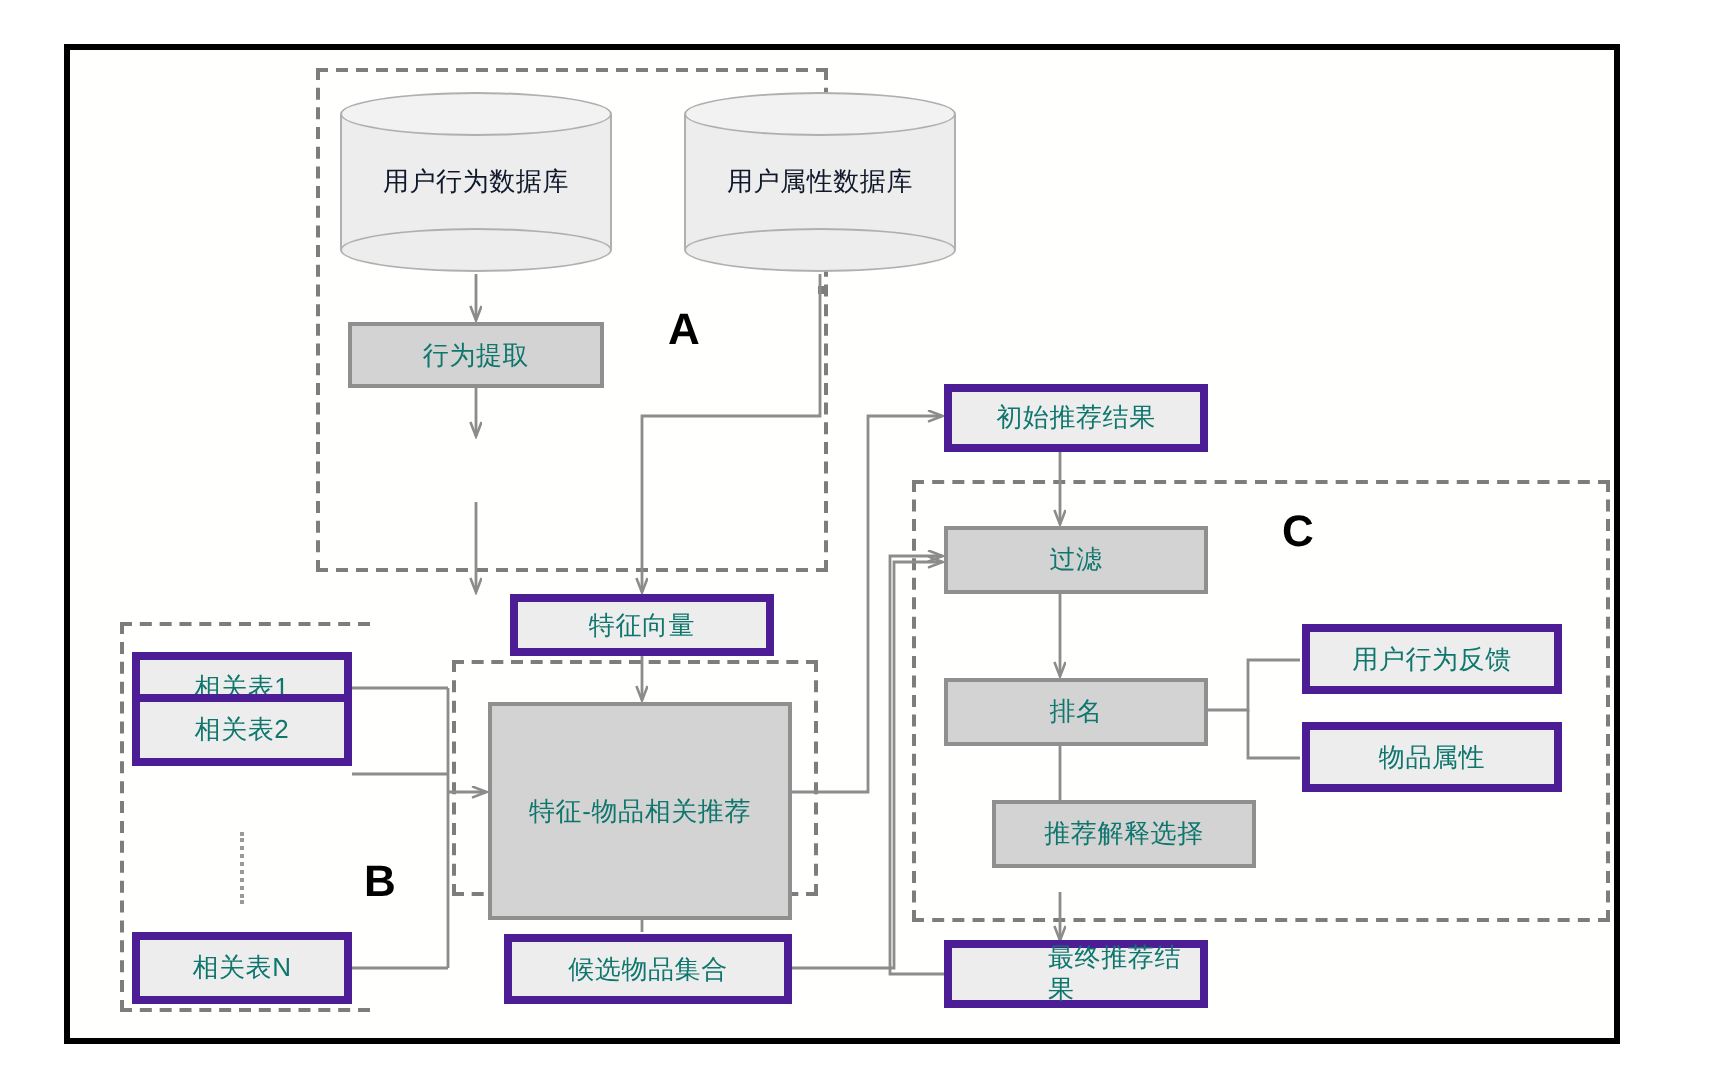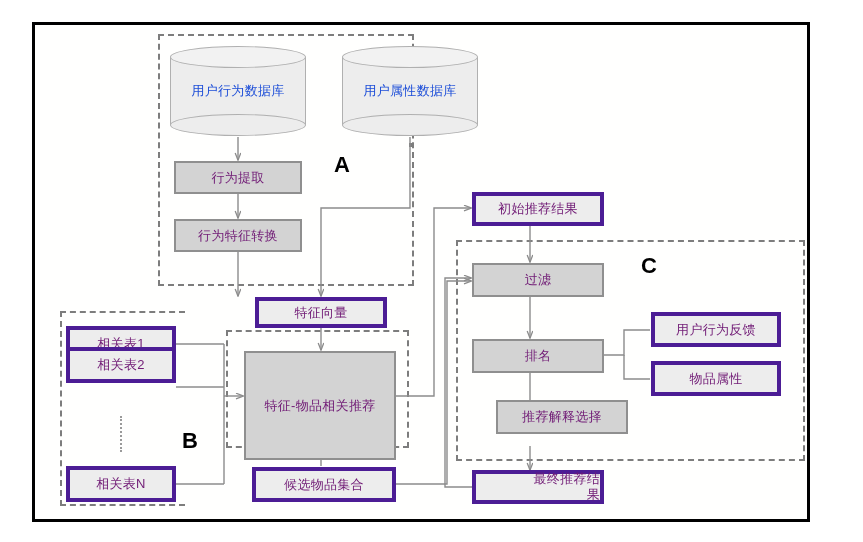--- a/index.html
+++ b/index.html
@@ -9,39 +9,39 @@
 
   
   .frame{position:absolute;left:32px;top:22px;width:778px;height:500px;
          border:3px solid #000000;background:#fffffe;box-sizing:border-box;}
 
   
   #wires{position:absolute;left:0;top:0;width:863px;height:542px;}
 
   
   .node{position:absolute;box-sizing:border-box;display:flex;
-        align-items:center;justify-content:center;text-align:right;
-        font-size:13px;line-height:16px;color:#701a75;letter-spacing:.3px;}
+        align-items:center;justify-content:center;text-align:left;
+        font-size:13px;line-height:16px;color:#0f766e;letter-spacing:.3px;}
   .node.light{background:#ededed;border:4px solid #4c1d95;}
   .node.dark{background:#d3d3d3;border:2px solid #8f8f8f;}
 
   
   .db{position:absolute;}
   .db .body{position:absolute;left:0;right:0;top:11px;bottom:11px;
             background:#ededed;border-left:1px solid #b0b0b0;
             border-right:1px solid #b0b0b0;}
   .db .top{position:absolute;left:0;right:0;top:0;height:22px;
            background:#f2f2f2;border:1px solid #b0b0b0;border-radius:50%;
            box-sizing:border-box;}
   .db .bot{position:absolute;left:0;right:0;bottom:0;height:22px;
            background:#ededed;border:1px solid #b0b0b0;border-radius:50%;
            box-sizing:border-box;}
   .db .lbl{position:absolute;left:0;right:0;top:0;bottom:0;display:flex;
            align-items:center;justify-content:center;font-size:13px;
-           color:#1d4ed8;letter-spacing:.3px;}
+           color:#0f172a;letter-spacing:.3px;}
 
   
   .group{position:absolute;box-sizing:border-box;
          border:2px dashed #7d7d7d;}
 
   
   .glabel{position:absolute;font-size:22px;font-weight:bold;color:#000;
           font-family:"Liberation Sans","DejaVu Sans",sans-serif;}
 
   
@@ -127,21 +127,20 @@
 
   <div class="db" style="left:342px;top:46px;width:136px;height:90px;">
     <div class="body"></div>
     <div class="bot"></div>
     <div class="top"></div>
     <div class="lbl">用户属性数据库</div>
   </div>
 
   <div class="node dark" style="left:174px;top:161px;width:128px;height:33px;">行为提取</div>
 
-  <div class="node dark" style="left:174px;top:219px;width:128px;height:33px;">行为特征转换</div>
 
   <div class="node light" style="left:255px;top:297px;width:132px;height:31px;">特征向量</div>
 
   <div class="node light" style="left:66px;top:326px;width:110px;height:36px;">相关表1</div>
 
   <div class="node light" style="left:66px;top:347px;width:110px;height:36px;">相关表2</div>
 
   <div class="vdots" style="left:120px;top:416px;height:36px;"></div>
 
   <div class="node light" style="left:66px;top:466px;width:110px;height:36px;">相关表N</div>

